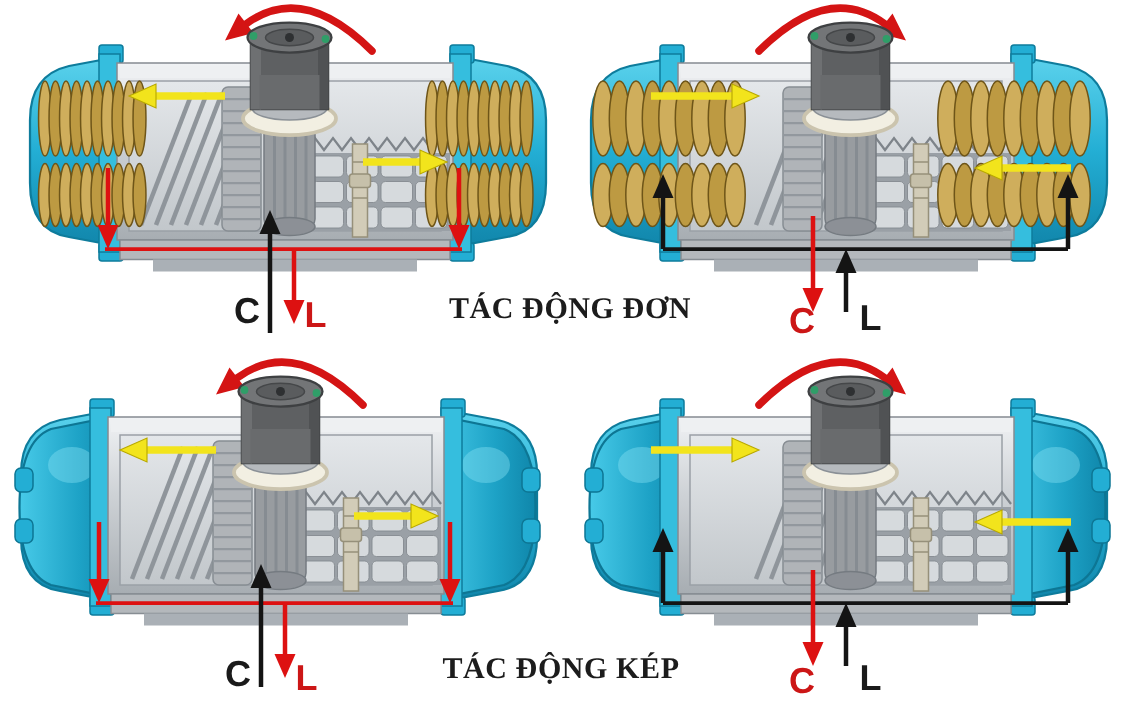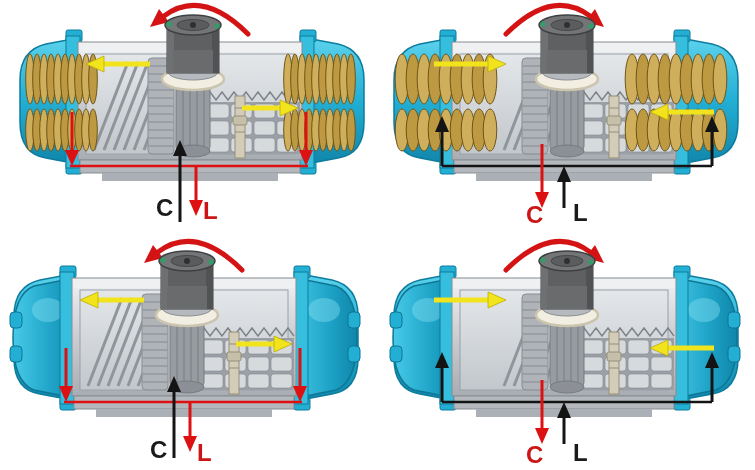--- a/index.html
+++ b/index.html
@@ -700,14 +700,16 @@
         </g>
         <g>
       <line x1="162" y1="144" x2="162" y2="194" stroke="#dd1111" stroke-width="3"></line>
       <polygon points="162,208 155,192 169,192" fill="#dd1111"></polygon>
         </g>
       </svg>
     <span class="port port-c" style="color: rgb(204, 22, 22);">C</span>
     <span class="port port-l" style="color: rgb(26, 26, 26);">L</span>
   </section>
 
+  <div class="sec-title" id="t0">TÁC ĐỘNG ĐƠN</div>
+  <div class="sec-title" id="t1">TÁC ĐỘNG KÉP</div>
 
 </div>
 
 </body></html>

